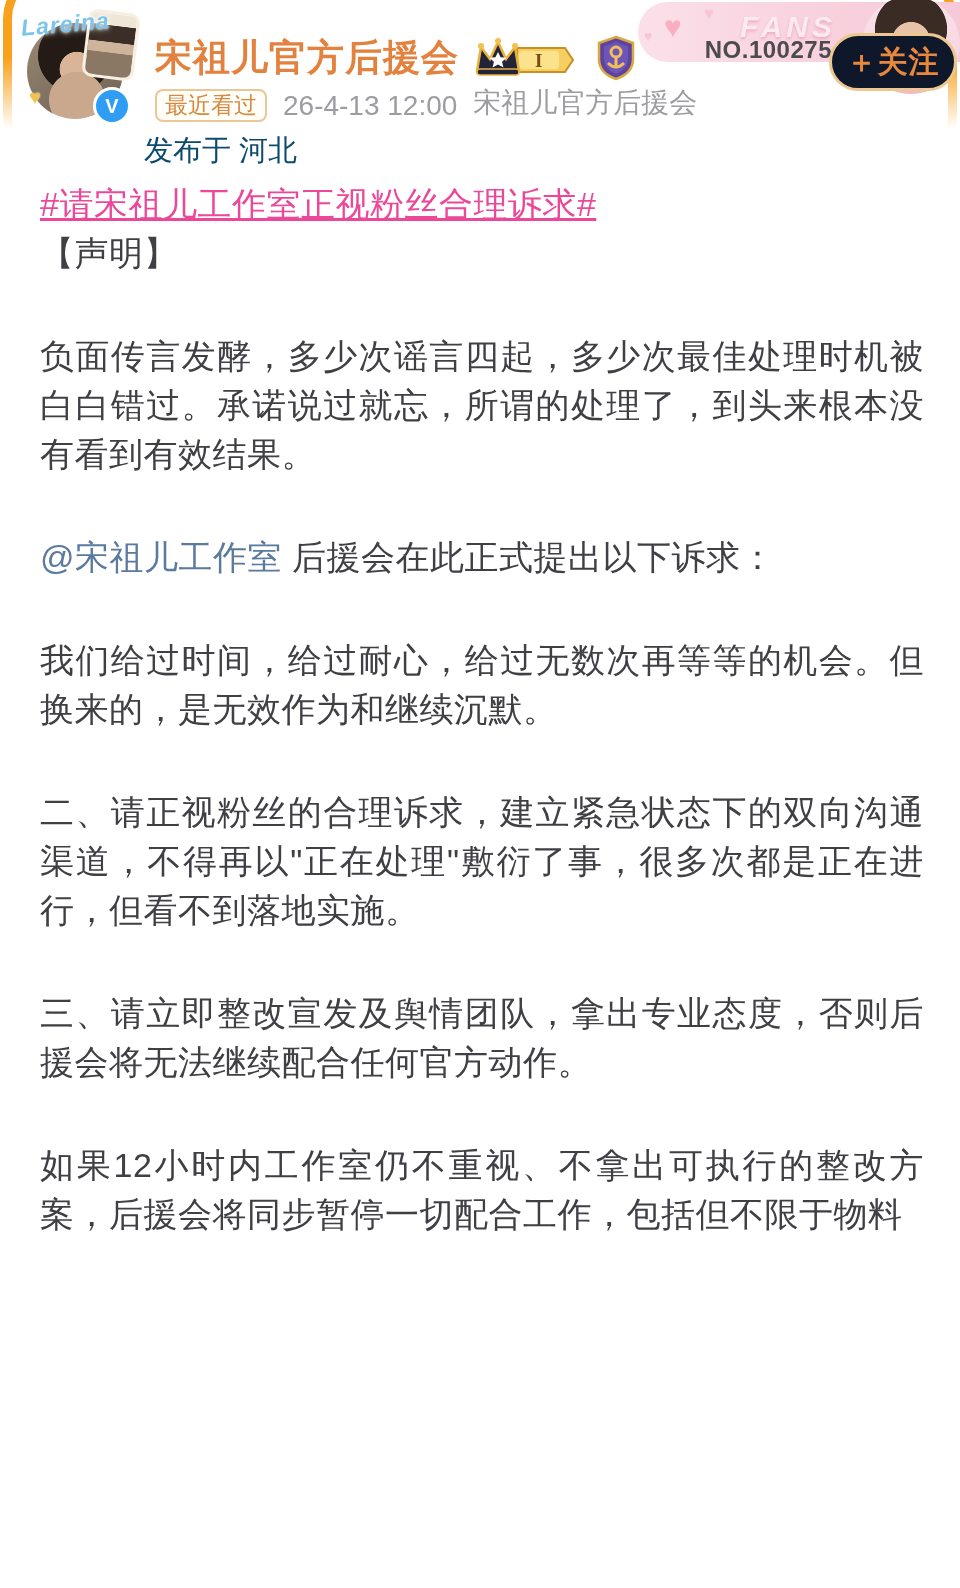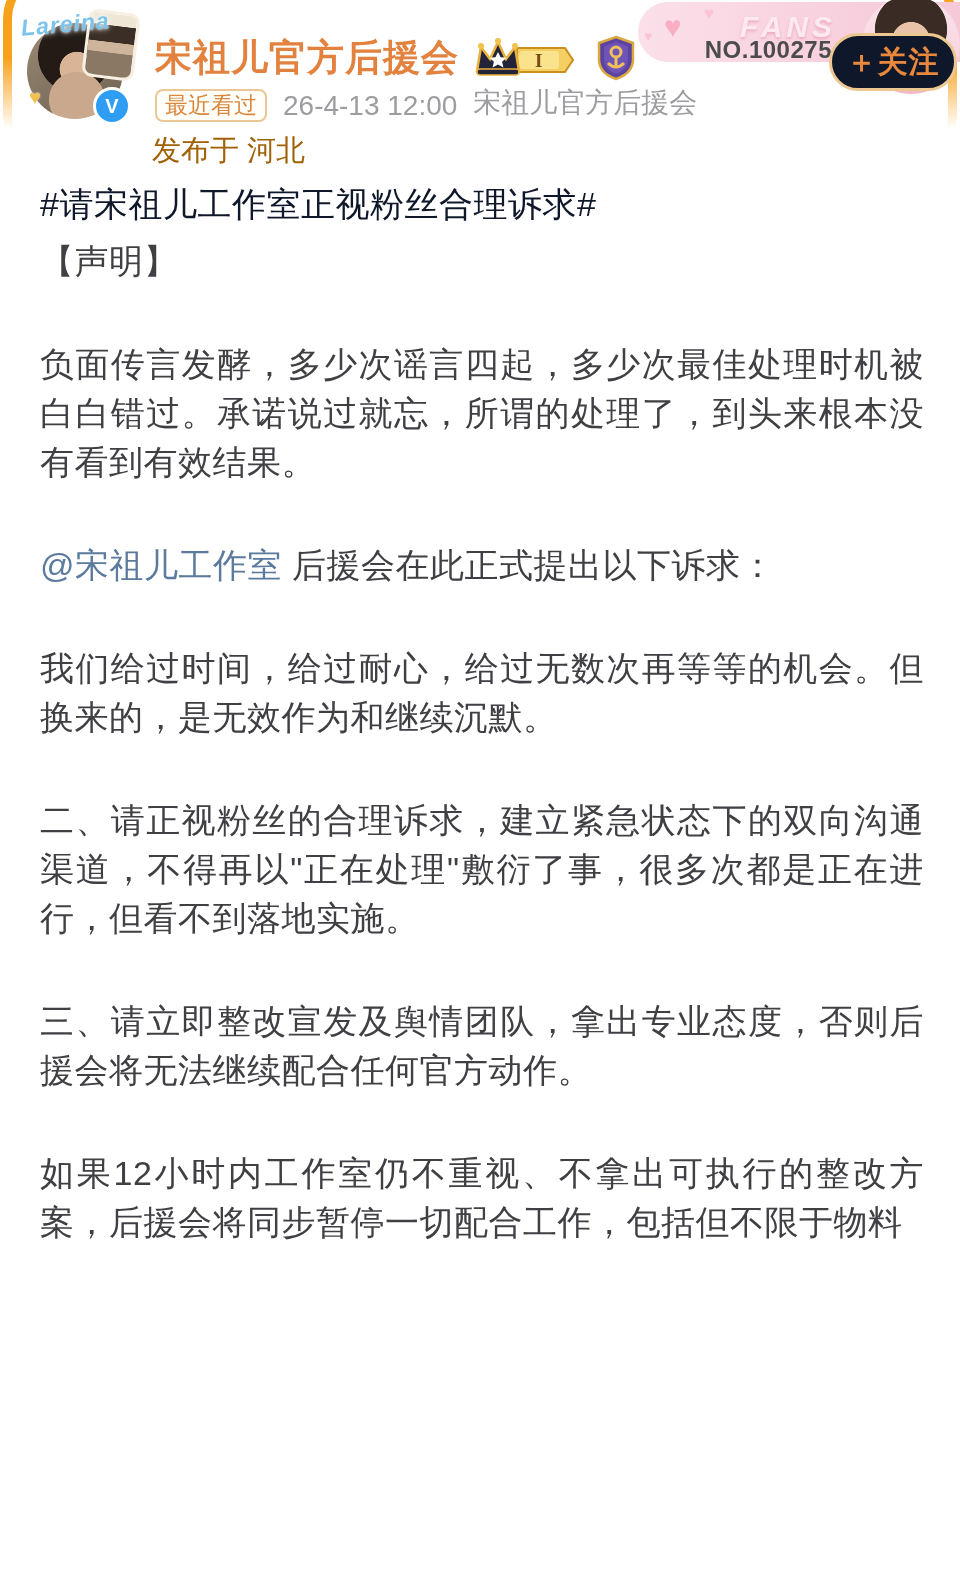--- a/index.html
+++ b/index.html
@@ -85,28 +85,28 @@
   
   .name-row{position:absolute;left:155px;top:33px;display:flex;align-items:center;gap:12px;z-index:2;}
   .username{font-size:37px;font-weight:600;color:#e2823e;letter-spacing:1px;cursor:pointer;}
   .badge-svg{display:block;cursor:pointer;}
   .meta-row{position:absolute;left:155px;top:84px;display:flex;align-items:flex-end;gap:16px;z-index:2;}
   .recent-badge{
     font-size:23px;color:#d8893e;border:2px solid #eac795;border-radius:8px;
     padding:2px 8px;background:#fffef9;line-height:1.1;
   }
   .meta-text{font-size:28px;color:#9d9da1;}
-  .loc-row{position:absolute;left:152px;top:131px;font-size:29px;color:#a16207;z-index:2;}
+  .loc-row{position:absolute;left:144px;top:131px;font-size:29px;color:#0c4a6e;z-index:2;}
   
   .post-body{position:absolute;left:40px;right:36px;top:180px;z-index:2;}
   .post-body p{
     margin:0 0 54px;font-size:34px;line-height:49px;color:#3f3f44;
     letter-spacing:.5px;font-weight:500;text-align:justify;
   }
-  .post-body p.hashtag{margin-bottom:8px;color:#0f172a;cursor:pointer;}
+  .post-body p.hashtag{margin-bottom:0;color:#ec4899;cursor:pointer;text-decoration:underline;}
   .post-body p.title{margin-bottom:54px;}
   .mention{color:#5b7a9e;cursor:pointer;}
 </style>
 </head>
 <body>
 
 <div class="page">
 
   <div class="top-frame"></div>
 

